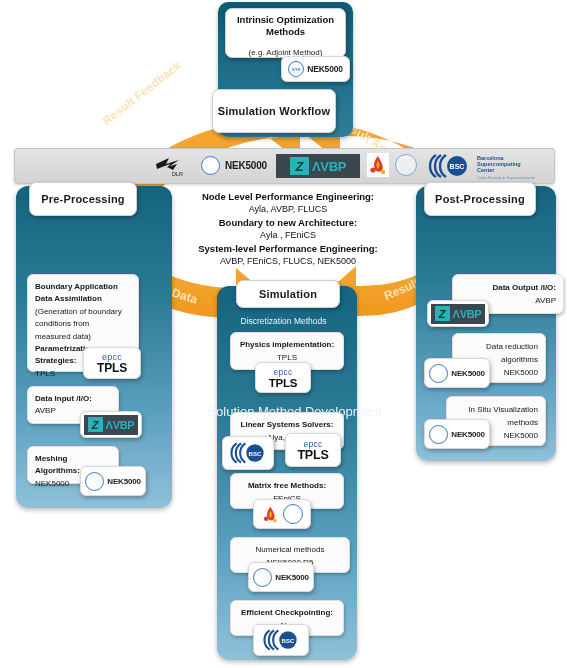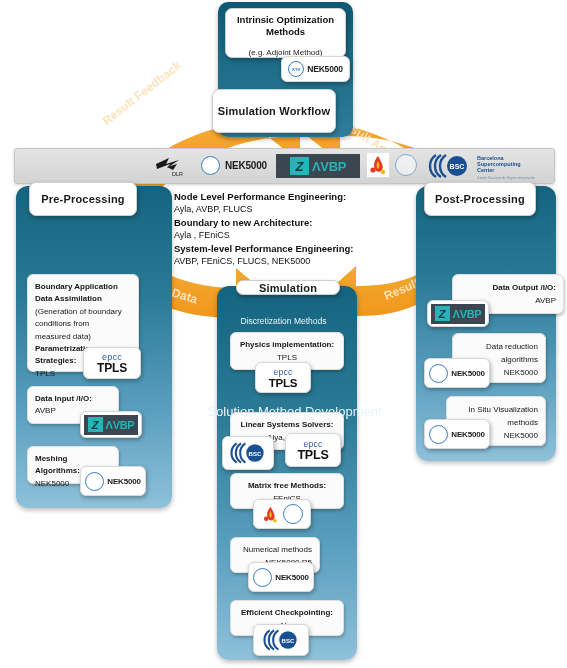--- a/index.html
+++ b/index.html
@@ -44,21 +44,21 @@
   .tpls-word{font-weight:bold;color:#111;letter-spacing:-.2px;}
 
   .sec-label{position:absolute;color:#eaf4fa;text-align:center;width:100%;left:0;}
 
   .ribbon{position:absolute;pointer-events:none;}
   .rib-txt{position:absolute;color:#fde3bd;font-weight:bold;white-space:nowrap;}
 
   .strip{position:absolute;left:14px;top:148px;width:539px;height:34px;
          background:linear-gradient(180deg,#e4e4e4 0%,#d3d3d3 100%);
          border:1px solid #c6c6c6;border-radius:3px;box-shadow:0 1px 3px rgba(0,0,0,.18);}
-  .mid-text{position:absolute;left:174px;top:190px;width:228px;color:#101010;}
+  .mid-text{position:absolute;left:174px;top:190px;width:228px;text-align:center;color:#101010;}
   .mid-text .b{font-weight:bold;display:block;}
   .mid-text .n{display:block;}
 </style>
 </head>
 <body>
 
 <div id="stage">
 
   <svg class="ribbon" width="567" height="668" viewBox="0 0 567 668" style="left:0;top:0;">
     <defs>
@@ -257,21 +257,21 @@
     <span class="t-n">methods</span>
     <span class="t-n">NEK5000</span>
   </div>
   <div class="logo" style="left:424px;top:419px;width:66px;height:30px;">
     <span class="kth-seal" style="width:19px;height:19px;font-size:4.5px;"></span>
     <span class="nek-txt" style="font-size:8px;">NEK5000</span>
   </div>
 
   <div class="panel panel-center"></div>
 
-  <div class="wcard hdr" style="left:236px;top:280px;width:104px;height:15px;font-size:11px;">
+  <div class="wcard hdr" style="left:236px;top:280px;width:104px;height:28px;font-size:11px;">
     <span>Simulation</span>
   </div>
 
   <div class="sec-label" style="top:316px;font-size:8.5px;">Discretization Methods</div>
 
   <div class="tbox" style="left:230px;top:332px;width:114px;height:38px;font-size:8px;line-height:12.5px;text-align:center;">
     <span class="t-b">Physics implementation:</span>
     <span class="t-n">TPLS</span>
   </div>
   <div class="logo" style="left:255px;top:362px;width:56px;height:31px;flex-direction:column;gap:0;">
@@ -308,21 +308,21 @@
   <div class="logo" style="left:253px;top:499px;width:58px;height:30px;">
     <svg width="19" height="21" viewBox="0 0 22 24">
       <path d="M11 3 C7 8 6 12 8 16 C9 19 13 20 15 17 C17 14 15 10 11 3 Z" fill="#e23c26"></path>
       <path d="M11 8 C9 11 9 14 11 16 C13 14 13 11 11 8 Z" fill="#f6b41a"></path>
       <circle cx="6" cy="17" r="2.6" fill="#e23c26"></circle>
       <circle cx="16" cy="19" r="2.2" fill="#f6b41a"></circle>
     </svg>
     <span class="kth-seal" style="width:20px;height:20px;font-size:4.5px;"></span>
   </div>
 
-  <div class="tbox" style="left:230px;top:537px;width:90px;height:36px;font-size:8px;line-height:12.5px;text-align:right;">
+  <div class="tbox" style="left:230px;top:537px;width:120px;height:36px;font-size:8px;line-height:12.5px;text-align:center;">
     <span class="t-n">Numerical methods</span>
     <span class="t-n">NEK5000 R5</span>
   </div>
   <div class="logo" style="left:248px;top:562px;width:66px;height:30px;">
     <span class="kth-seal" style="width:19px;height:19px;font-size:4.5px;"></span>
     <span class="nek-txt" style="font-size:8px;">NEK5000</span>
   </div>
 
   <div class="tbox" style="left:230px;top:600px;width:114px;height:36px;font-size:8px;line-height:12.5px;text-align:center;">
     <span class="t-b">Efficient Checkpointing:</span>

